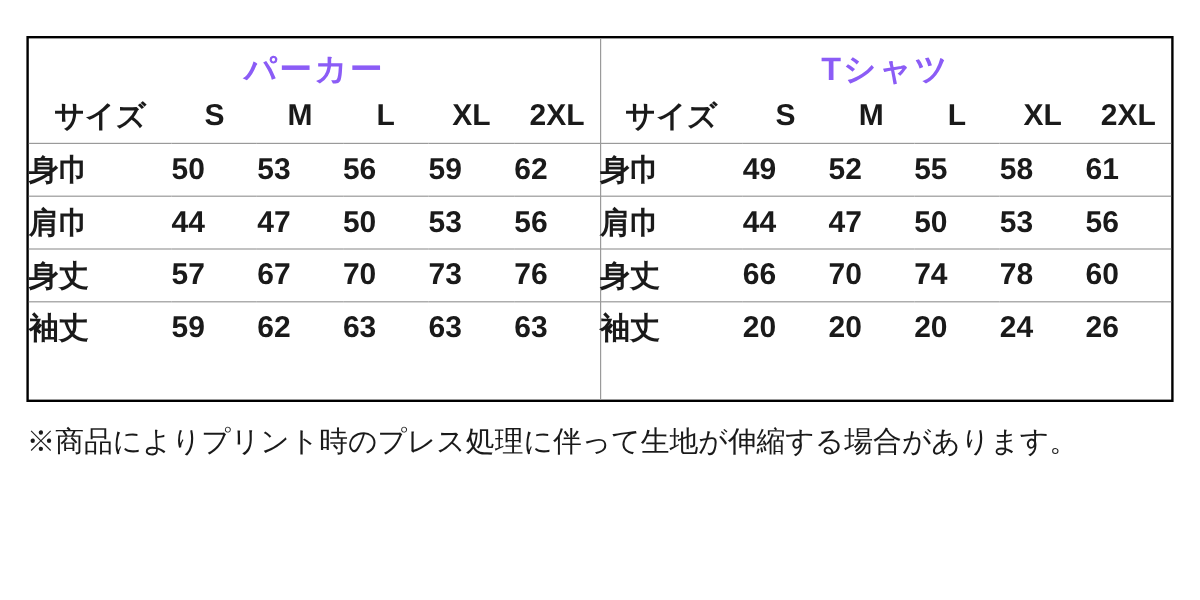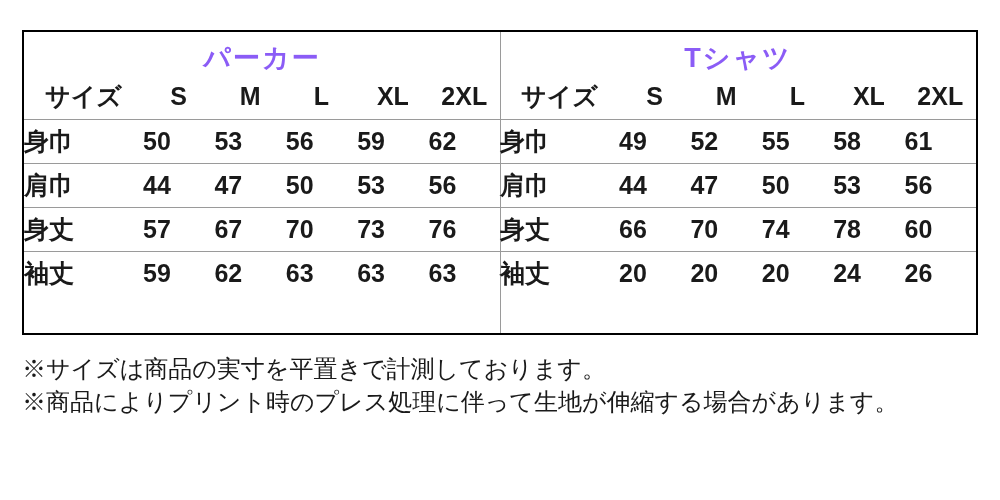--- a/index.html
+++ b/index.html
@@ -218,17 +218,16 @@
             <td>24</td>
             <td>26</td>
           </tr>
         </tbody>
       </table>
     </div>
 
   </div>
 
   <div class="notes">
-    <div class="note-line">※サイズは商品の実寸を平置きで計測しております。</div>
     <div class="note-line">※商品によりプリント時のプレス処理に伴って生地が伸縮する場合があります。</div>
   </div>
 
 </div>
 
 </body></html>

